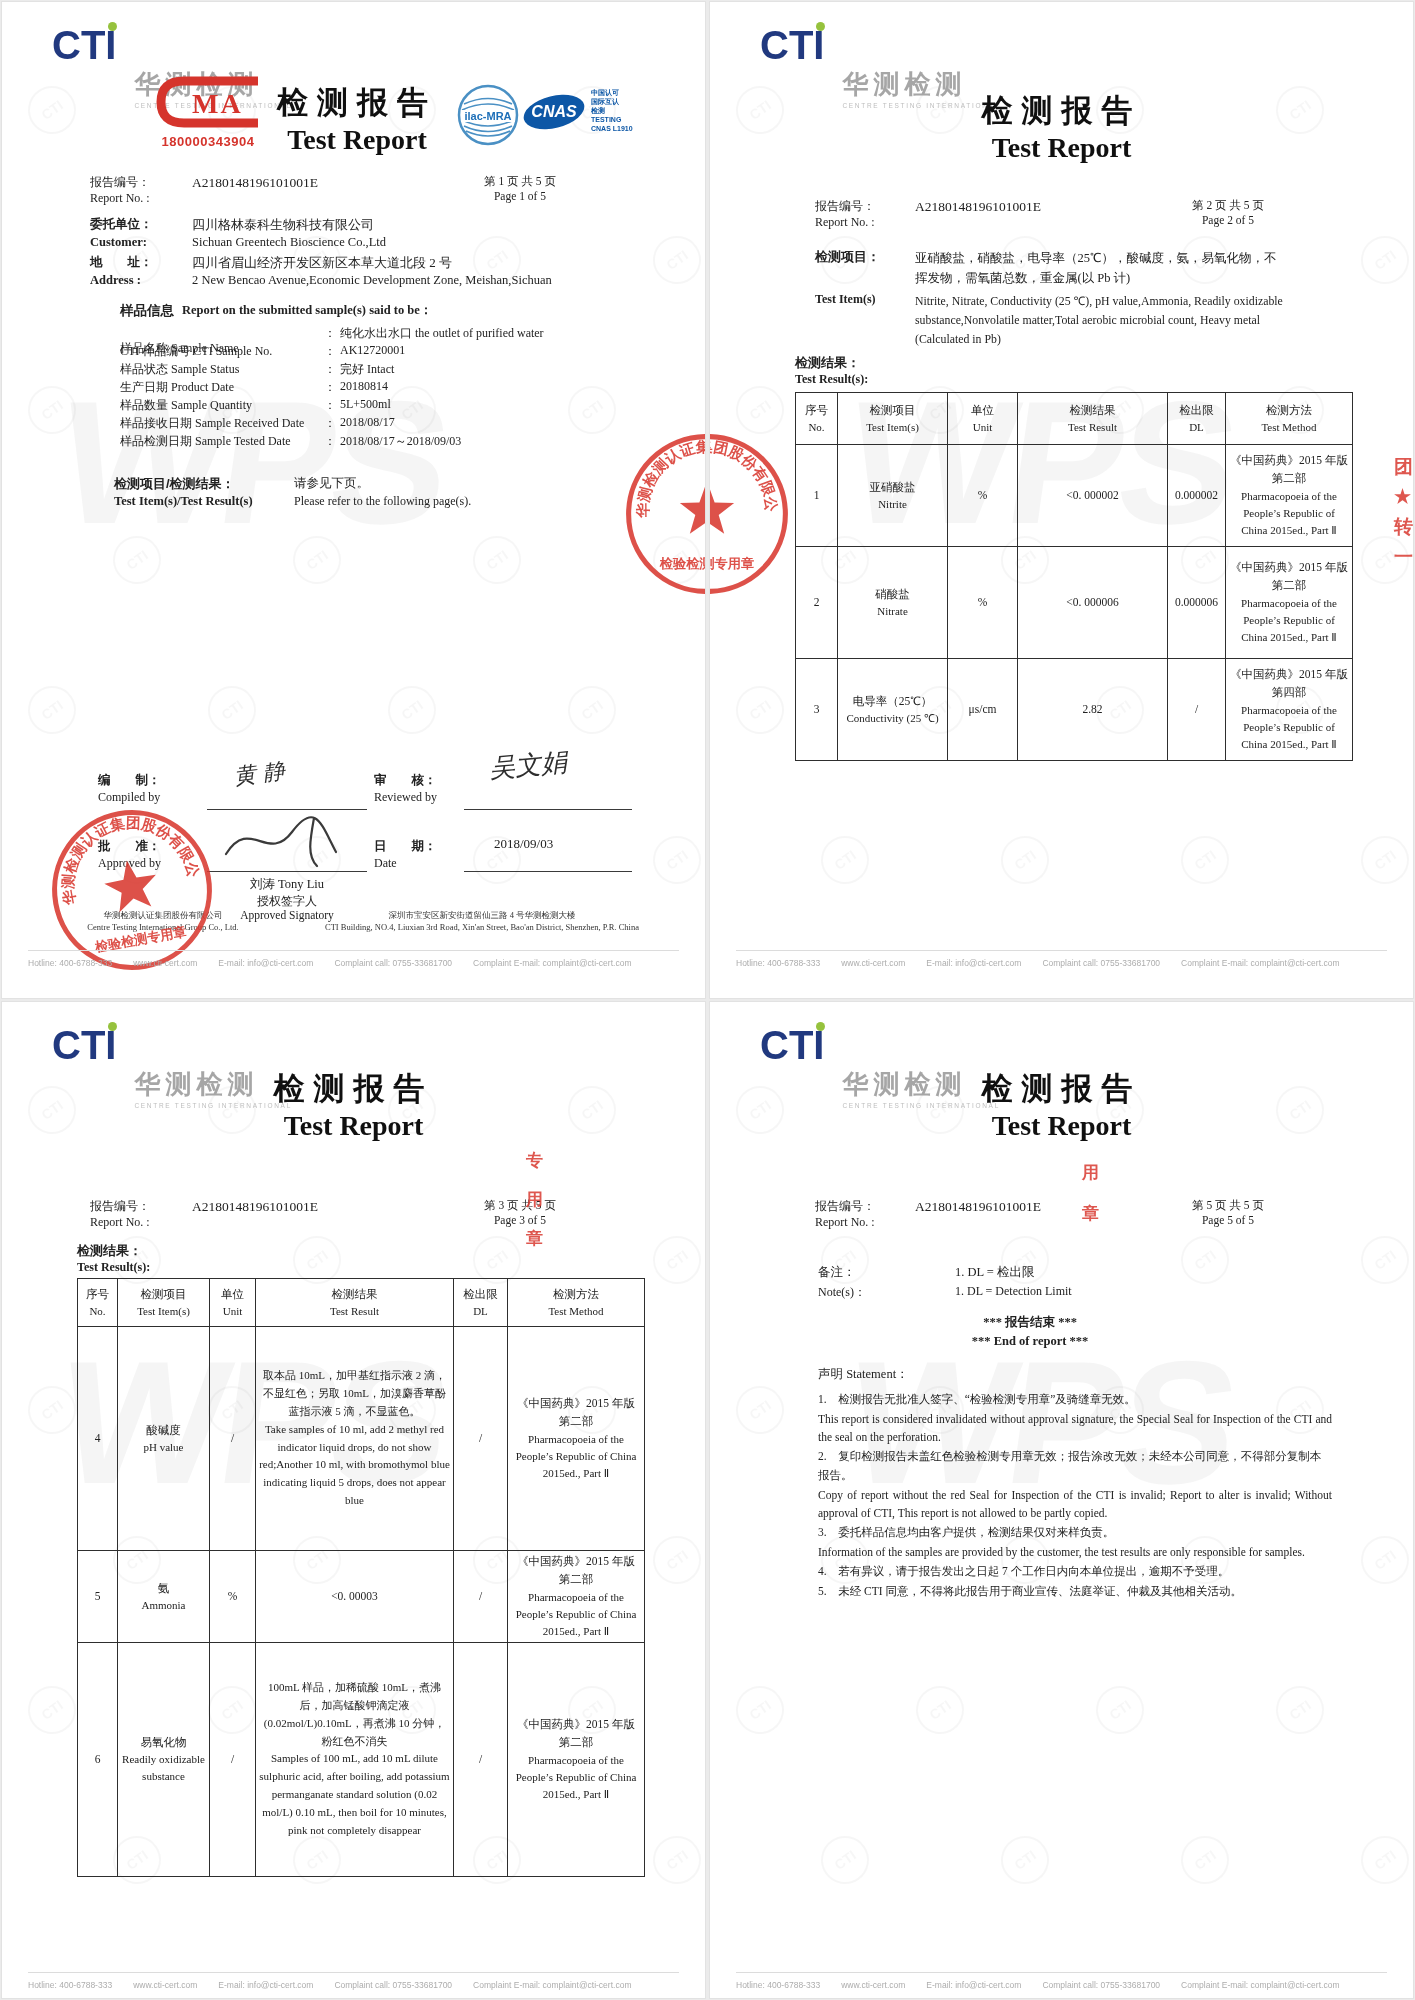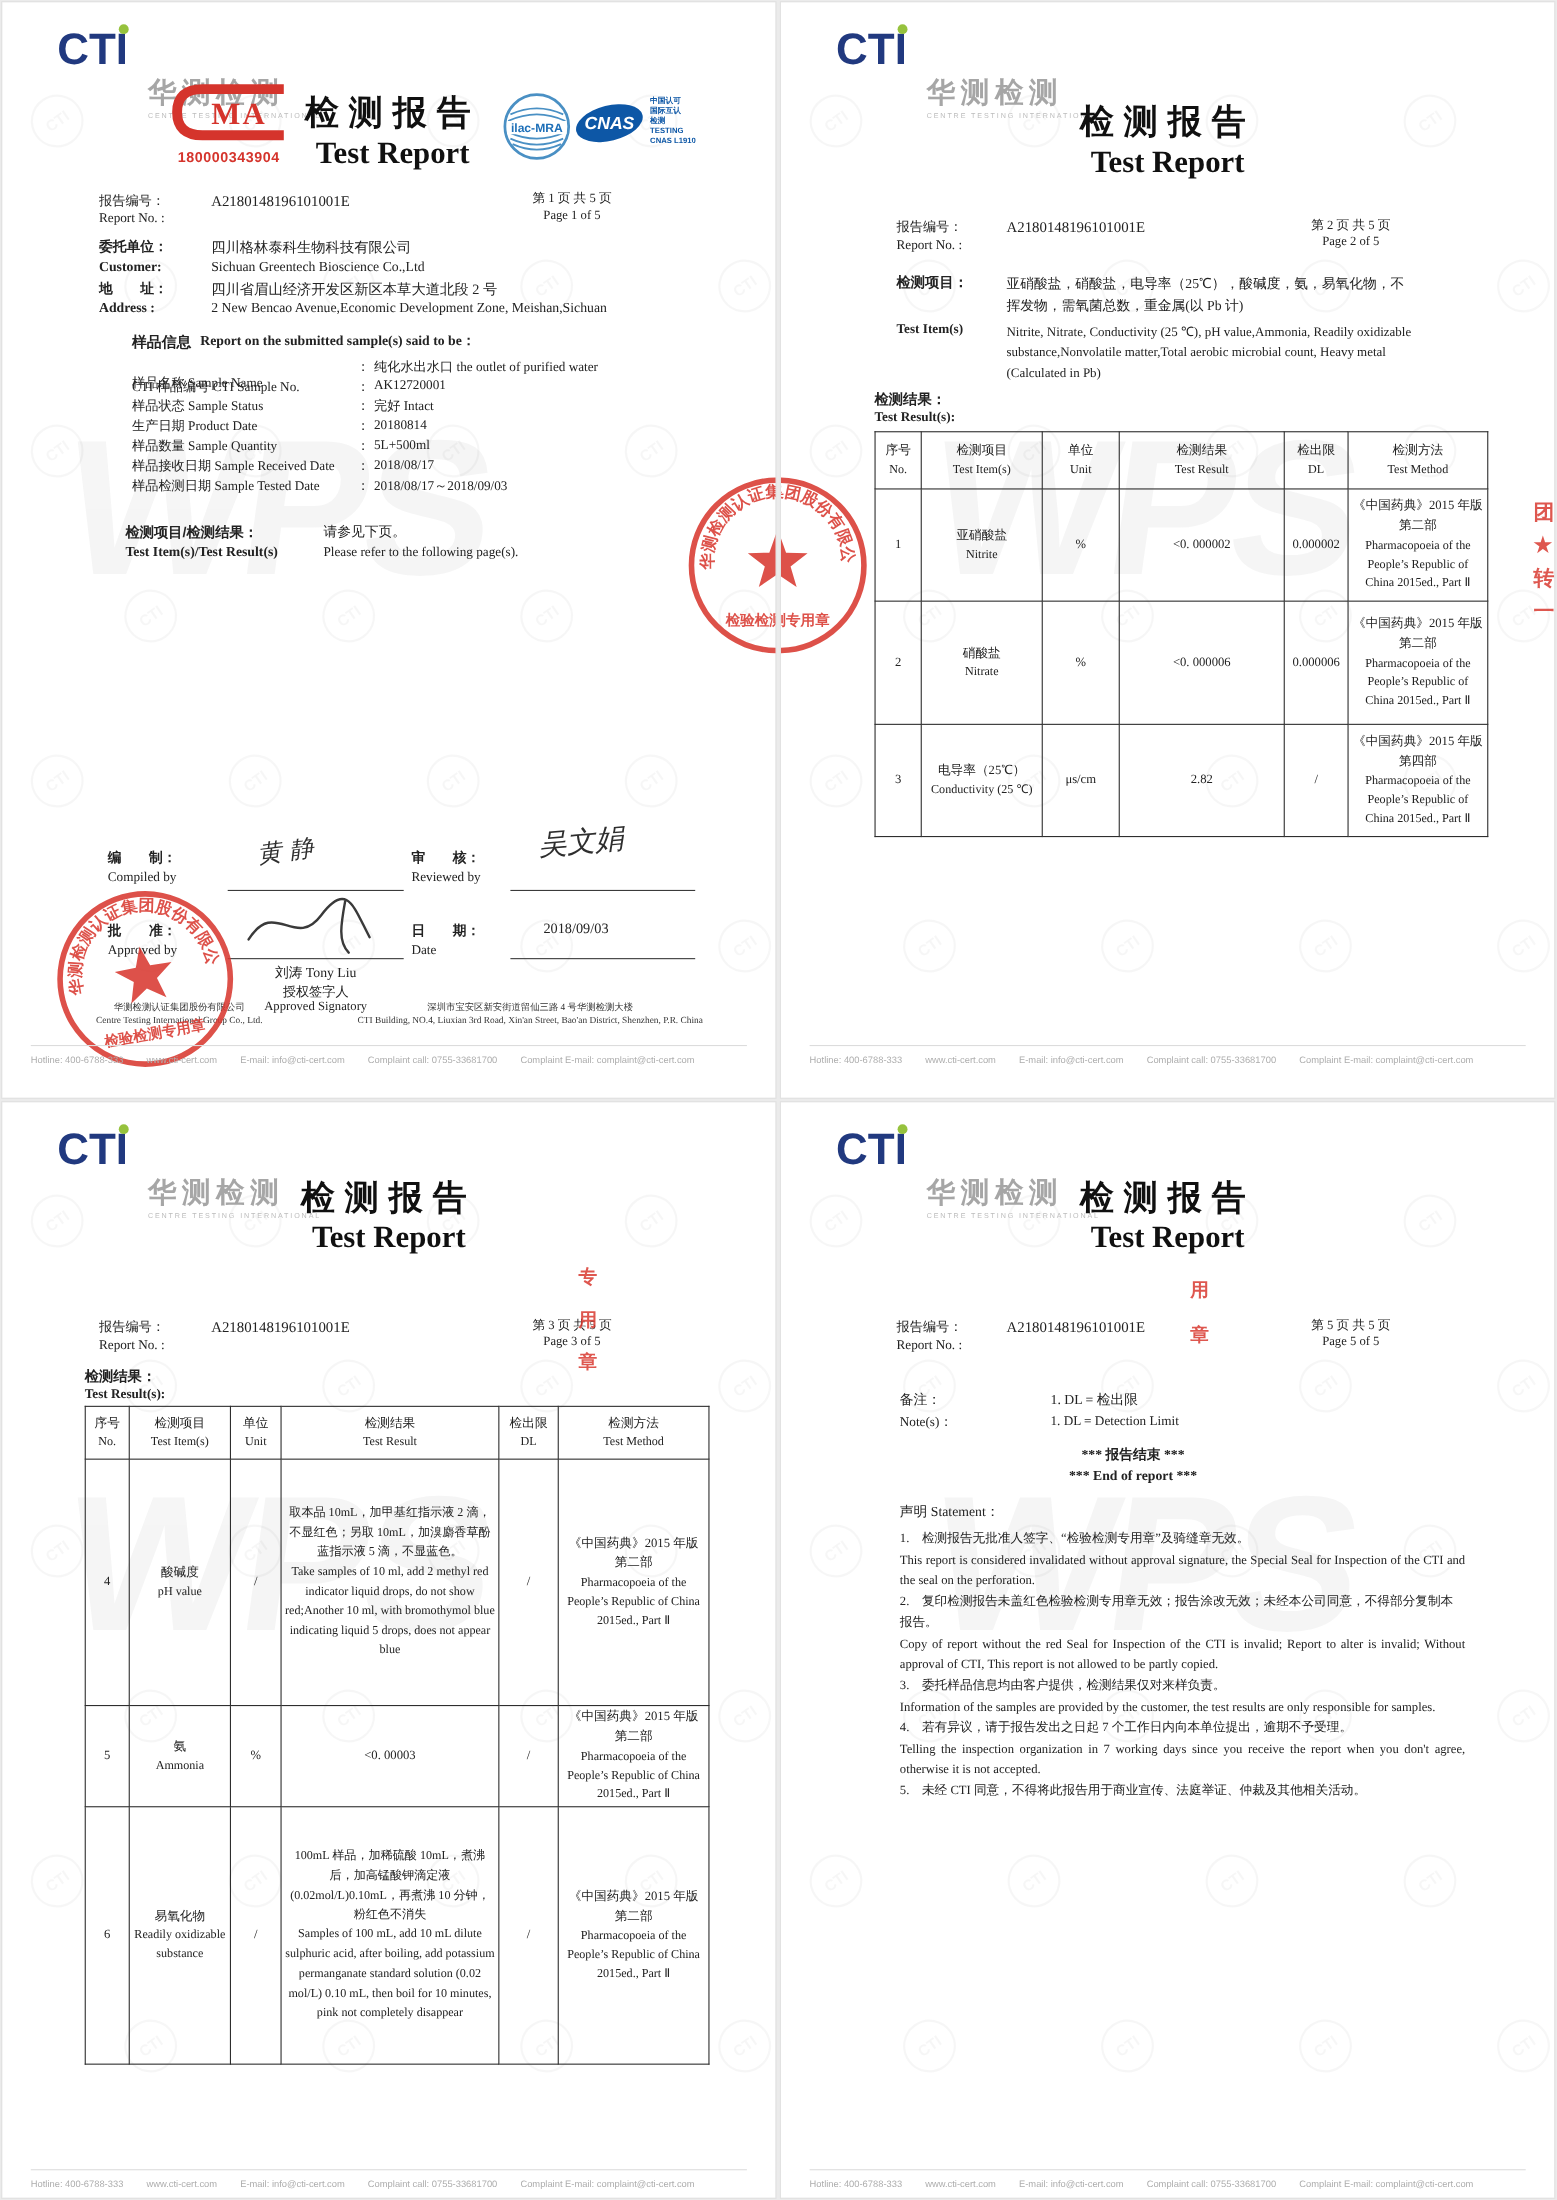--- a/index.html
+++ b/index.html
@@ -717,21 +717,20 @@
 
   <div class="abs" style="left:108px;top:364px;font-size:12.5px;">声明  Statement：</div>
   <div class="abs stmt" style="left:108px;top:388px;width:514px;">
     <p class="st-cn">1.　检测报告无批准人签字、“检验检测专用章”及骑缝章无效。</p>
     <p class="st-en">This report is considered invalidated without approval signature, the Special Seal for Inspection of the CTI and the seal on the perforation.</p>
     <p class="st-cn">2.　复印检测报告未盖红色检验检测专用章无效；报告涂改无效；未经本公司同意，不得部分复制本报告。</p>
     <p class="st-en">Copy of report without the red Seal for Inspection of the CTI is invalid; Report to alter is invalid; Without approval of CTI, This report is not allowed to be partly copied.</p>
     <p class="st-cn">3.　委托样品信息均由客户提供，检测结果仅对来样负责。</p>
     <p class="st-en">Information of the samples are provided by the customer, the test results are only responsible for samples.</p>
     <p class="st-cn">4.　若有异议，请于报告发出之日起 7 个工作日内向本单位提出，逾期不予受理。</p>
-    <p class="st-en">Telling the inspection organization in 7 working days since you receive the report when you don't agree, otherwise it is not accepted.</p>
     <p class="st-cn">5.　未经 CTI 同意，不得将此报告用于商业宣传、法庭举证、仲裁及其他相关活动。</p>
   </div>
 
   <div class="seal-frag" style="left:372px;top:162px;font-size:17px;gap:24px;">
     <span>用</span>
     <span>章</span>
   </div>
 
   <div class="pfooter" style="bottom:8px;">
     <span>Hotline: 400-6788-333</span>

